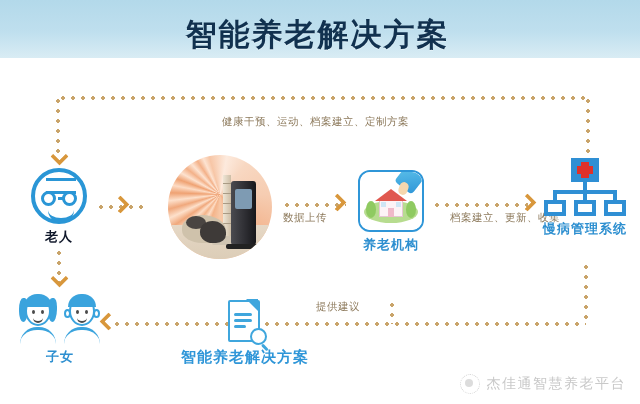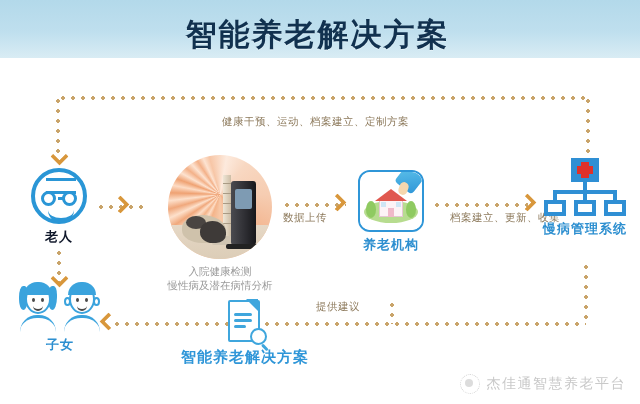--- a/index.html
+++ b/index.html
@@ -304,21 +304,21 @@
     </div>
     <div class="node-label lbl-orange">老人</div>
   </div>
 
   <div class="dots-h" style="left:96px;top:205px;width:52px;"></div>
   <div class="chev" style="left:113px;top:197px;"></div>
 
   <div class="dots-v" style="left:57px;top:248px;height:36px;"></div>
   <div class="chev down" style="left:51px;top:272px;"></div>
 
-  <div class="node" style="left:14px;top:280px;width:92px;">
+  <div class="node" style="left:14px;top:292px;width:92px;">
     <div class="kids">
       <div class="kid">
         <div class="hairside l"></div>
           <div class="hairside r"></div>
         <div class="head"></div>
           <div class="cap"></div>
         <div class="eye l"></div>
           <div class="eye r"></div>
           <div class="smile"></div>
         <div class="body"></div>
@@ -349,24 +349,20 @@
       </div>
       <div class="scale"></div>
       <div class="blob"></div>
       <div class="blob3"></div>
       <div class="blob2"></div>
       <div class="kiosk">
           <div class="screen"></div>
           <div class="base"></div>
         </div>
     </div>
-    <div class="photo-caption">
-      <div>入院健康检测</div>
-      <div>慢性病及潜在病情分析</div>
-    </div>
   </div>
 
   <div class="dots-h" style="left:282px;top:203px;width:64px;"></div>
   <div class="chev" style="left:330px;top:195px;"></div>
   <div class="conn-label" style="left:283px;top:211px;">数据上传</div>
 
   <div class="node" style="left:358px;top:170px;width:66px;">
     <div class="inst-card">
       <div class="sky"></div>
       <div class="lawn"></div>

